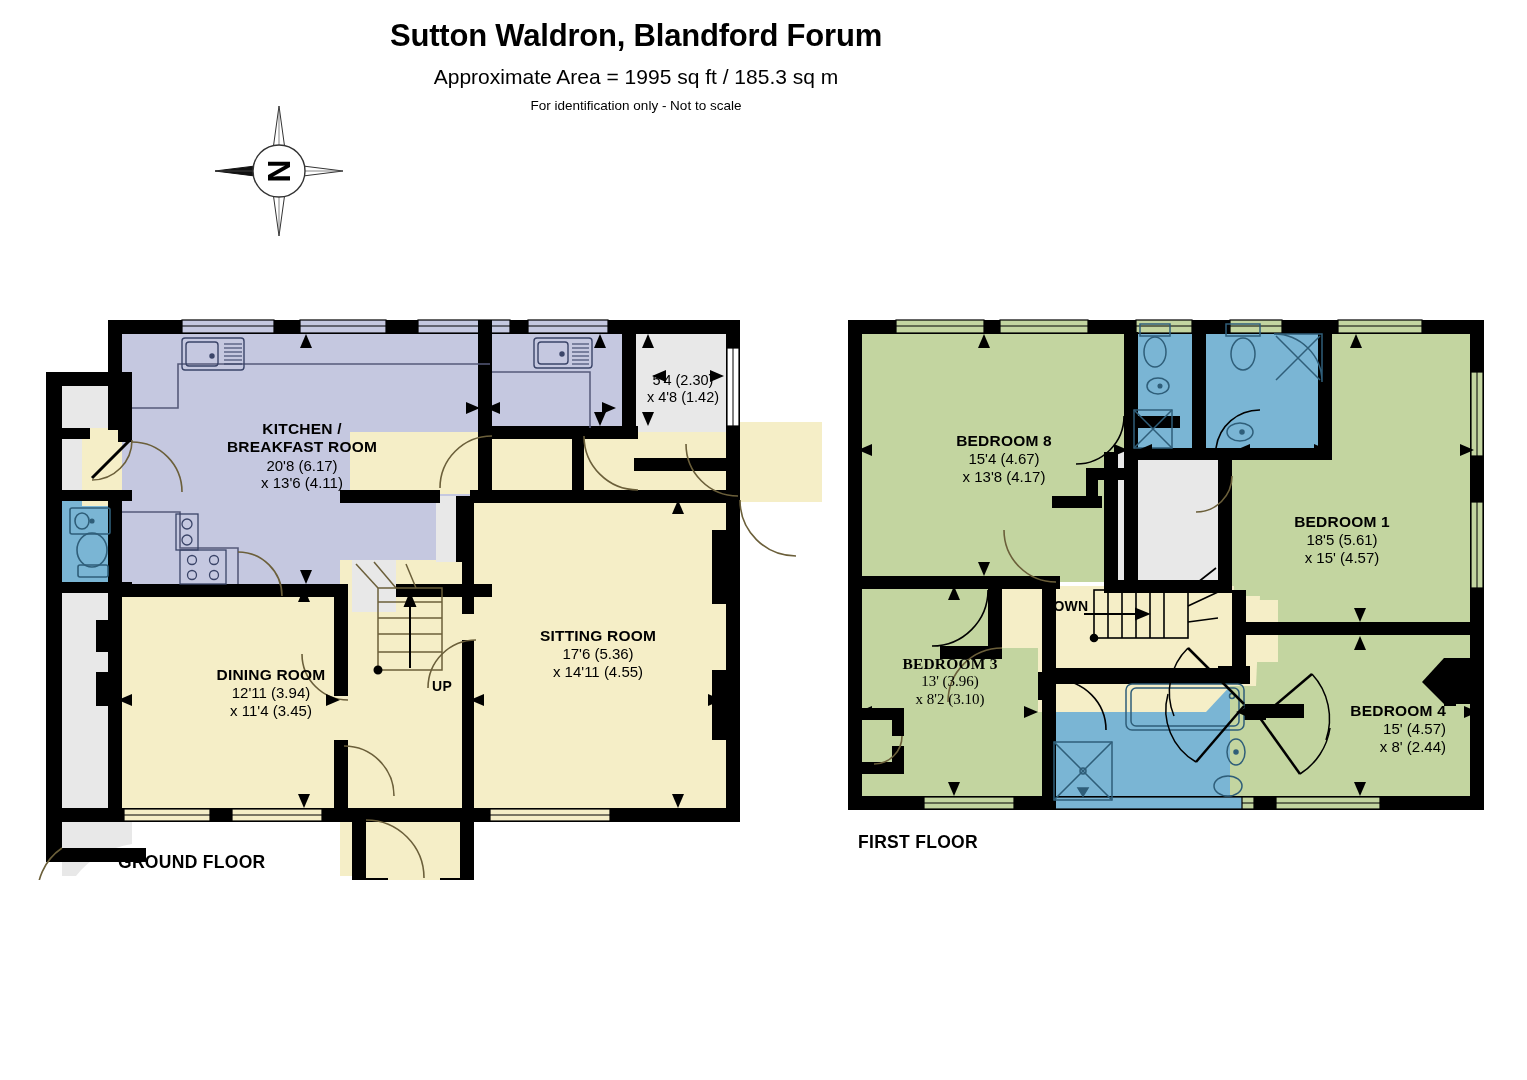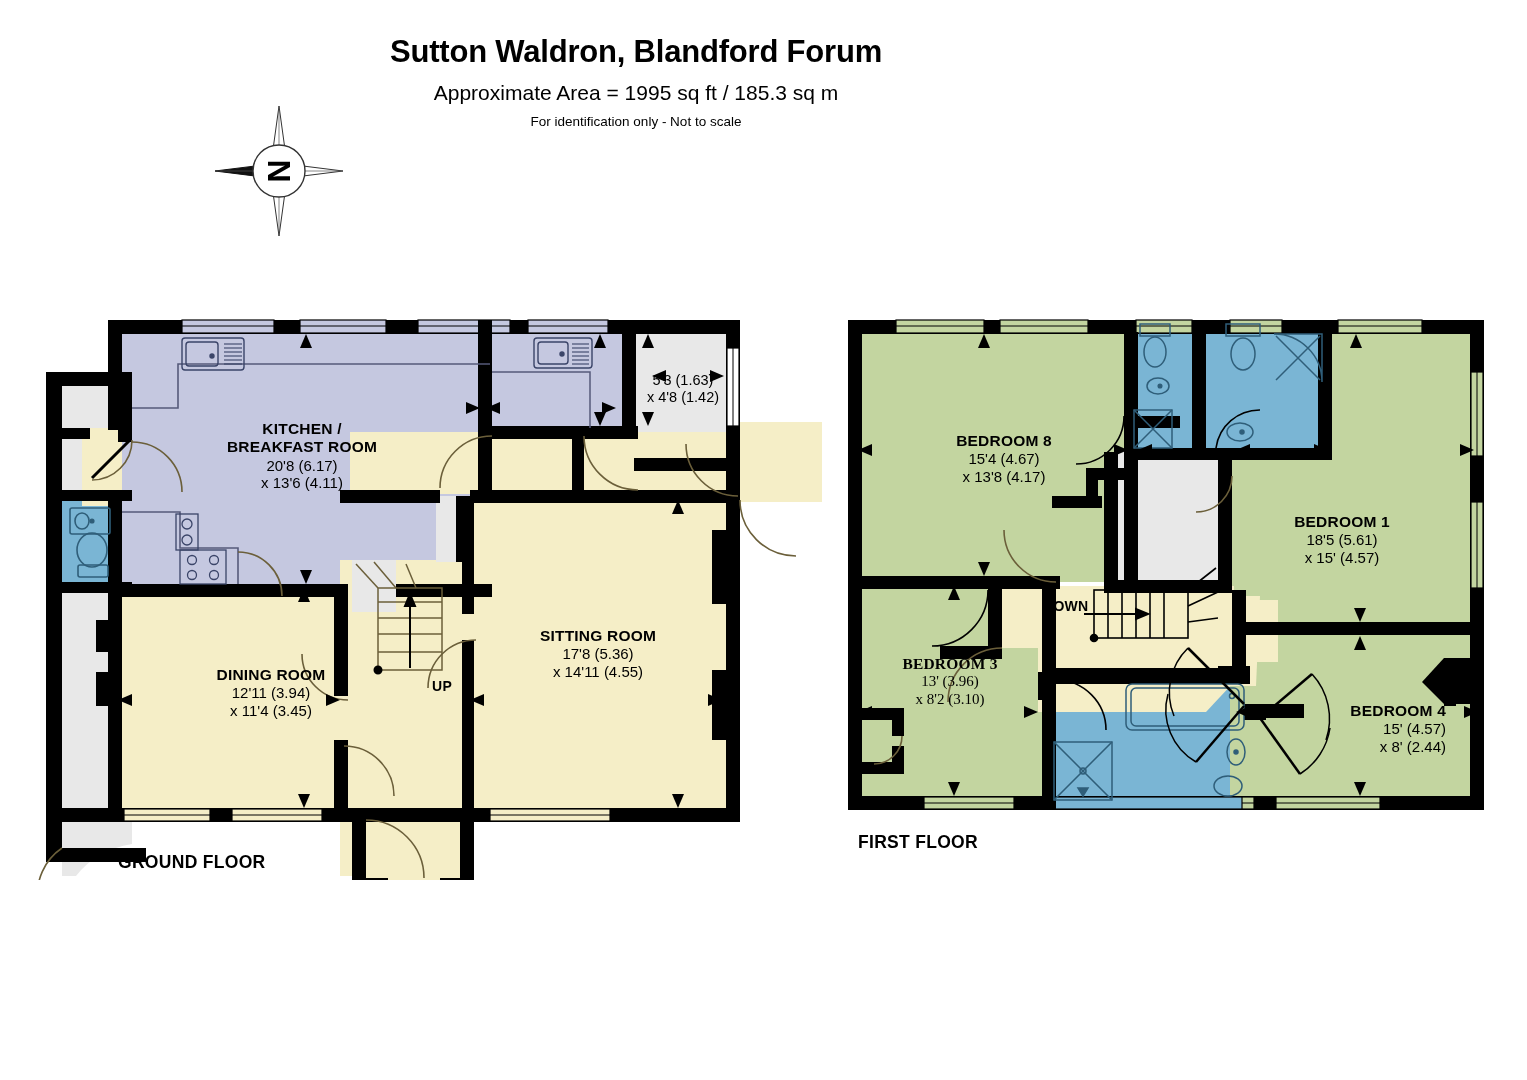--- a/index.html
+++ b/index.html
@@ -3,21 +3,21 @@
 <meta charset="utf-8">
 <style>
   html,body{margin:0;padding:0;background:#ffffff;}
   body{
     width:1527px;height:1080px;position:relative;overflow:hidden;
     font-family:"Liberation Sans", sans-serif;color:#000;
   }
   .canvas{position:absolute;inset:0;}
 
   
-  #header{position:absolute;left:0;top:18px;width:1272px;text-align:center;margin-top:16px;}
+  #header{position:absolute;left:0;top:18px;width:1272px;text-align:center;}
   #title{font-size:31px;font-weight:bold;letter-spacing:-0.2px;}
   #area{font-size:21px;margin-top:11px;font-weight:400;}
   #notice{font-size:13.5px;margin-top:9px;}
 
   
   #compass{position:absolute;left:213px;top:104px;width:132px;height:134px;}
 
   
   .plan{position:absolute;}
   #ground{left:0px;top:300px;width:840px;height:580px;}
@@ -296,33 +296,33 @@
 
   <div class="roomtxt" style="left:182px;top:420px;width:240px;">
     <div class="nm">KITCHEN /</div>
     <div class="nm">BREAKFAST ROOM</div>
     <div class="d">20'8 (6.17)</div>
     <div class="d">x 13'6 (4.11)</div>
   </div>
 
 
   <div class="roomtxt small" style="left:628px;top:372px;width:110px;">
-    <div class="d">5'3 (1.63)</div>
+    <div class="d">5'4 (2.30)</div>
     <div class="d">x 4'8 (1.42)</div>
   </div>
 
   <div class="roomtxt" style="left:122px;top:666px;width:220px;padding-left:39px;">
     <div class="nm">DINING ROOM</div>
     <div class="d">12'11 (3.94)</div>
     <div class="d">x 11'4 (3.45)</div>
   </div>
 
   <div class="roomtxt" style="left:476px;top:627px;width:244px;">
     <div class="nm">SITTING ROOM</div>
-    <div class="d">17'8 (5.36)</div>
+    <div class="d">17'6 (5.36)</div>
     <div class="d">x 14'11 (4.55)</div>
   </div>
 
   <div class="arrowlbl" style="left:432px;top:678px;">UP</div>
 
   <div class="floor-label" id="ground-label">GROUND FLOOR</div>
 
   <svg id="first" class="plan" viewBox="0 0 687 580">
     <g>
 

